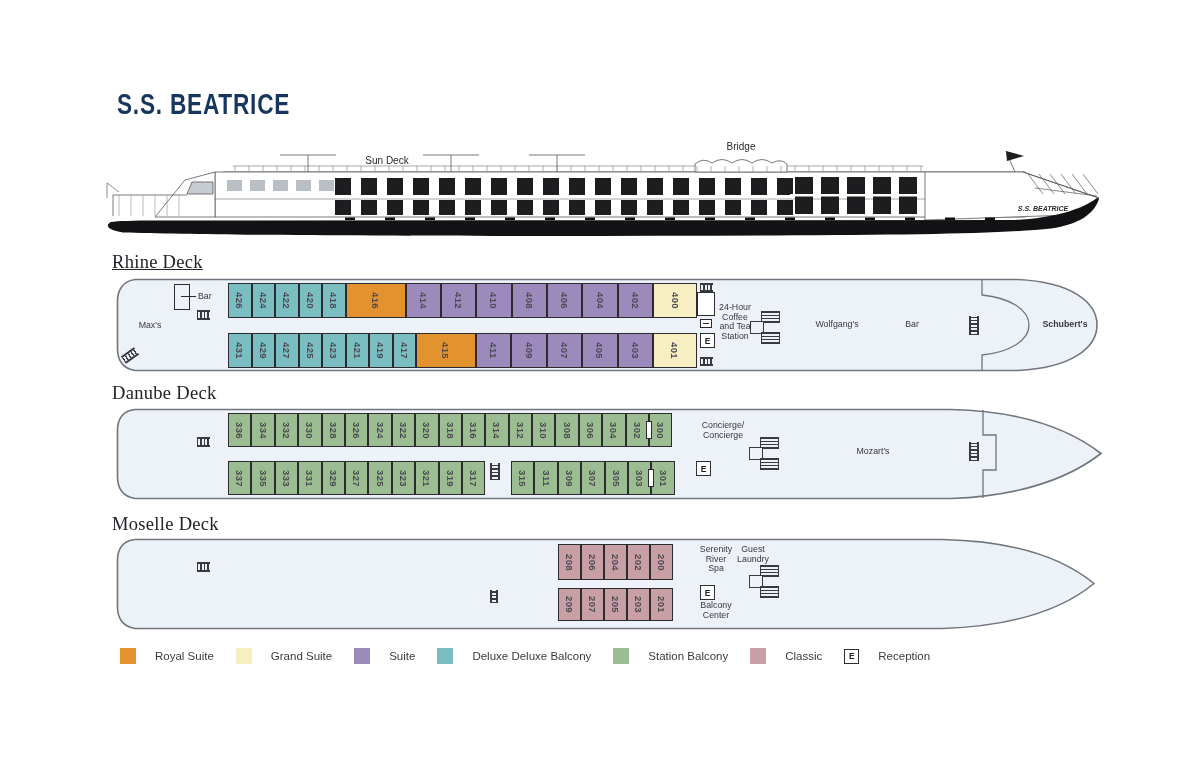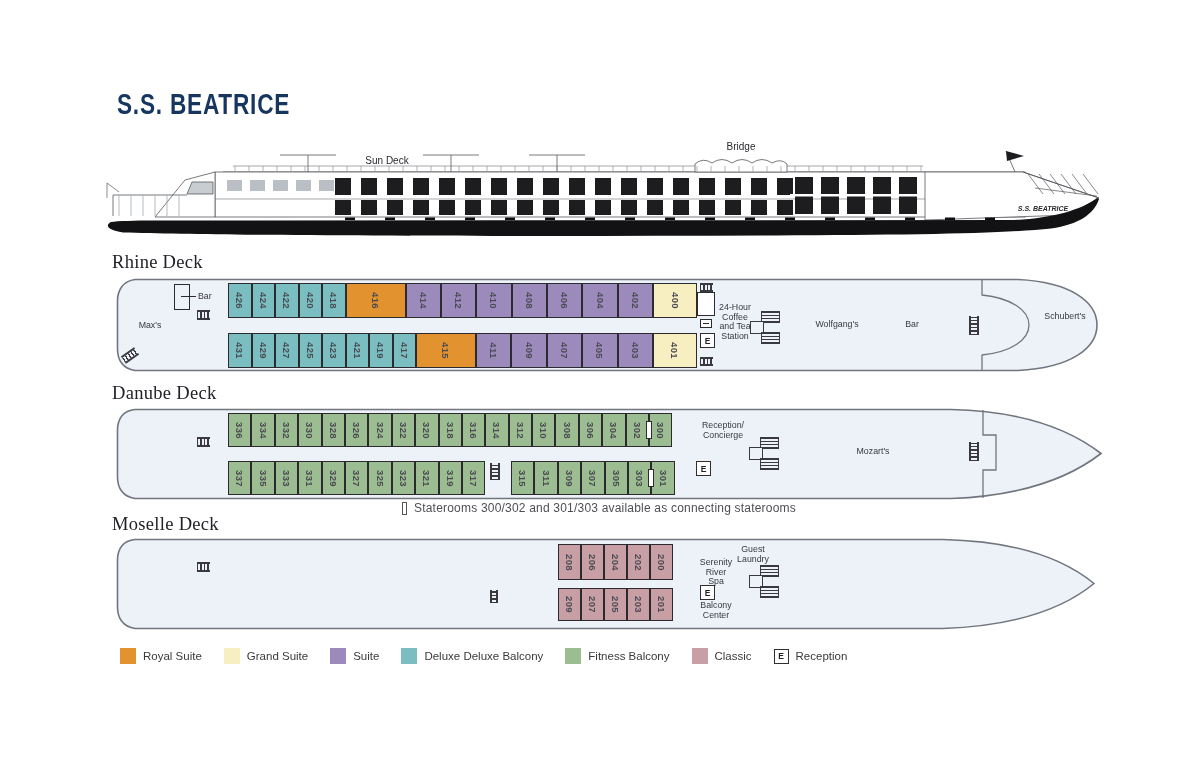--- a/index.html
+++ b/index.html
@@ -72,21 +72,21 @@
   #legend{position:absolute;left:120px;top:648px;display:flex;align-items:center;gap:22px;}
   #legend-repeat{display:flex;align-items:center;gap:22px;}
   .litem{display:flex;align-items:center;gap:7px;}
   .swatch{width:16px;height:16px;display:inline-block;}
   .swatch.royal{background:var(--royal);}
   .swatch.grand{background:var(--grand);}
   .swatch.suite{background:var(--suite);}
   .swatch.deluxe{background:var(--deluxe);}
   .swatch.french{background:var(--french);}
   .swatch.classic{background:var(--classic);}
-  .llabel{font-size:11.5px;color:#3a3a3e;}
+  .llabel{font-size:11.5px;color:#3a3a3e;margin-left:12px;}
   .ebadge.inline{position:static;}
 
   
   .ship-text{font-family:"Liberation Sans",sans-serif;fill:#2a2a2e;}
 </style>
 </head>
 <body>
 
 <div id="canvas">
 
@@ -244,21 +244,21 @@
         <line x1="72" y1="59" x2="72" y2="80" stroke="#9aa0a6" stroke-width="0.7"></line>
         <line x1="84" y1="59" x2="84" y2="80" stroke="#9aa0a6" stroke-width="0.7"></line>
         <line x1="940" y1="52" x2="1002" y2="60" stroke="#55585c" stroke-width="0.7"></line>
       </g>
     <path fill="#121214" d="M16,86 C10,89 12,94 28,96.5 C140,100 420,100.5 680,99.5 C820,99 910,97.5 956,92.5 C984,88.5 999,78 1004,63 L1002,62 C986,74 958,82 920,84 L60,84.5 C40,84.5 22,85 16,86 Z"></path>
     <text class="ship-text" x="292" y="28" font-size="10" text-anchor="middle">Sun Deck</text>
     <text class="ship-text" x="646" y="14" font-size="10" text-anchor="middle">Bridge</text>
     <text class="ship-text" x="948" y="75" font-size="7" font-style="italic" font-weight="bold" text-anchor="middle" fill="#1d1d1f">S.S. BEATRICE</text>
   </svg>
 
-  <div class="deck-title" style="top:252px;">Rhine Deck</div>
+  <div class="deck-title" style="top:252px;text-decoration:underline;">Rhine Deck</div>
   <svg class="deck-svg" style="left:113px;top:278px;" width="990" height="95" viewBox="0 0 990 95">
     <path class="deck-shape" d="M22,1.5 L905,1.5 C958,4 984,24 984,47 C984,70 958,90 905,92.5 L22,92.5 C10,91 4.5,82 4.5,71 L4.5,23 C4.5,12 10,3 22,1.5 Z"></path>
     <path class="deck-wall" d="M869,1.5 L869,17 C898,20 916,32 916,47 C916,62 898,74 869,77 L869,92.5"></path>
   </svg>
 
   <div class="row" style="left:228px;top:283px;height:35px;">
 
       <div class="cell deluxe">
         <span class="num">426</span>
       </div>
@@ -395,21 +395,21 @@
 and Tea
 Station</div>
   <div class="stairwell" style="left:750px;top:311px;">
     <div class="s-top"></div>
       <div class="s-mid"></div>
       <div class="s-bot"></div>
   </div>
   <div class="lbl" style="left:837px;top:320px;">Wolfgang's</div>
   <div class="lbl" style="left:912px;top:320px;">Bar</div>
   <div class="ladder-v" style="left:969px;top:316px;"></div>
-  <div class="lbl" style="left:1065px;top:312px;">Schubert's</div>
+  <div class="lbl" style="left:1065px;top:320px;font-weight:bold;">Schubert's</div>
 
   <div class="deck-title" style="top:383px;">Danube Deck</div>
   <svg class="deck-svg" style="left:113px;top:408px;" width="992" height="93" viewBox="0 0 992 93">
     <path class="deck-shape" d="M22,1.5 L838,1.5 C905,3 955,20 988,45.5 C955,71 905,88 838,90.5 L22,90.5 C10,89 4.5,80 4.5,69 L4.5,22 C4.5,11 10,2.5 22,1.5 Z"></path>
     <path class="deck-wall" d="M870,2 L870,27 L883,27 L883,62 L870,62 L870,90"></path>
   </svg>
 
   <div class="row" style="left:228px;top:413px;height:34px;">
 
       <div class="cell french">
@@ -561,35 +561,31 @@
       </div>
 
       <div class="cell french">
         <span class="num">301</span>
       </div>
     </div>
   <div class="door-marker" style="left:646px;top:421px;"></div>
   <div class="door-marker" style="left:648px;top:469px;"></div>
   <div class="ladder-h" style="left:197px;top:437px;"></div>
   <div class="ladder-v" style="left:490px;top:463px;height:17px;"></div>
-  <div class="lbl" style="left:723px;top:421px;">Reception/
+  <div class="lbl" style="left:723px;top:421px;">Concierge/
 Concierge</div>
   <div class="ebadge" style="left:696px;top:461px;">E</div>
   <div class="stairwell" style="left:749px;top:437px;">
     <div class="s-top"></div>
       <div class="s-mid"></div>
       <div class="s-bot"></div>
   </div>
   <div class="lbl" style="left:873px;top:447px;">Mozart's</div>
   <div class="ladder-v" style="left:969px;top:442px;"></div>
 
-  <div id="note">
-    <span class="note-icon"></span>
-    <span>Staterooms 300/302 and 301/303 available as connecting staterooms</span>
-  </div>
 
   <div class="deck-title" style="top:514px;">Moselle Deck</div>
   <svg class="deck-svg" style="left:113px;top:538px;" width="985" height="93" viewBox="0 0 985 93">
     <path class="deck-shape" d="M22,1.5 L830,1.5 C900,3 950,20 981,45.5 C950,71 900,88 830,90.5 L22,90.5 C10,89 4.5,80 4.5,69 L4.5,22 C4.5,11 10,2.5 22,1.5 Z"></path>
   </svg>
 
   <div class="row" style="left:558px;top:544px;height:36px;">
 
       <div class="cell classic">
         <span class="num">208</span>
@@ -628,21 +624,21 @@
       <div class="cell classic">
         <span class="num">203</span>
       </div>
 
       <div class="cell classic">
         <span class="num">201</span>
       </div>
     </div>
   <div class="ladder-h" style="left:197px;top:562px;"></div>
   <div class="ladder-v small" style="left:490px;top:590px;"></div>
-  <div class="lbl" style="left:716px;top:558px;">Serenity
+  <div class="lbl" style="left:716px;top:545px;">Serenity
 River
 Spa</div>
   <div class="lbl" style="left:753px;top:545px;">Guest
 Laundry</div>
   <div class="ebadge" style="left:700px;top:585px;">E</div>
   <div class="lbl" style="left:716px;top:601px;">Balcony
 Center</div>
   <div class="stairwell" style="left:749px;top:565px;">
     <div class="s-top"></div>
       <div class="s-mid"></div>
@@ -667,21 +663,21 @@
           <span class="llabel">Suite</span>
         </div>
 
         <div class="litem">
           <span class="swatch deluxe"></span>
           <span class="llabel">Deluxe Deluxe Balcony</span>
         </div>
 
         <div class="litem">
           <span class="swatch french"></span>
-          <span class="llabel">Fitness Balcony</span>
+          <span class="llabel">Station Balcony</span>
         </div>
 
         <div class="litem">
           <span class="swatch classic"></span>
           <span class="llabel">Classic</span>
         </div>
       </div>
     <div class="litem">
       <span class="ebadge inline">E</span>
       <span class="llabel">Reception</span>

